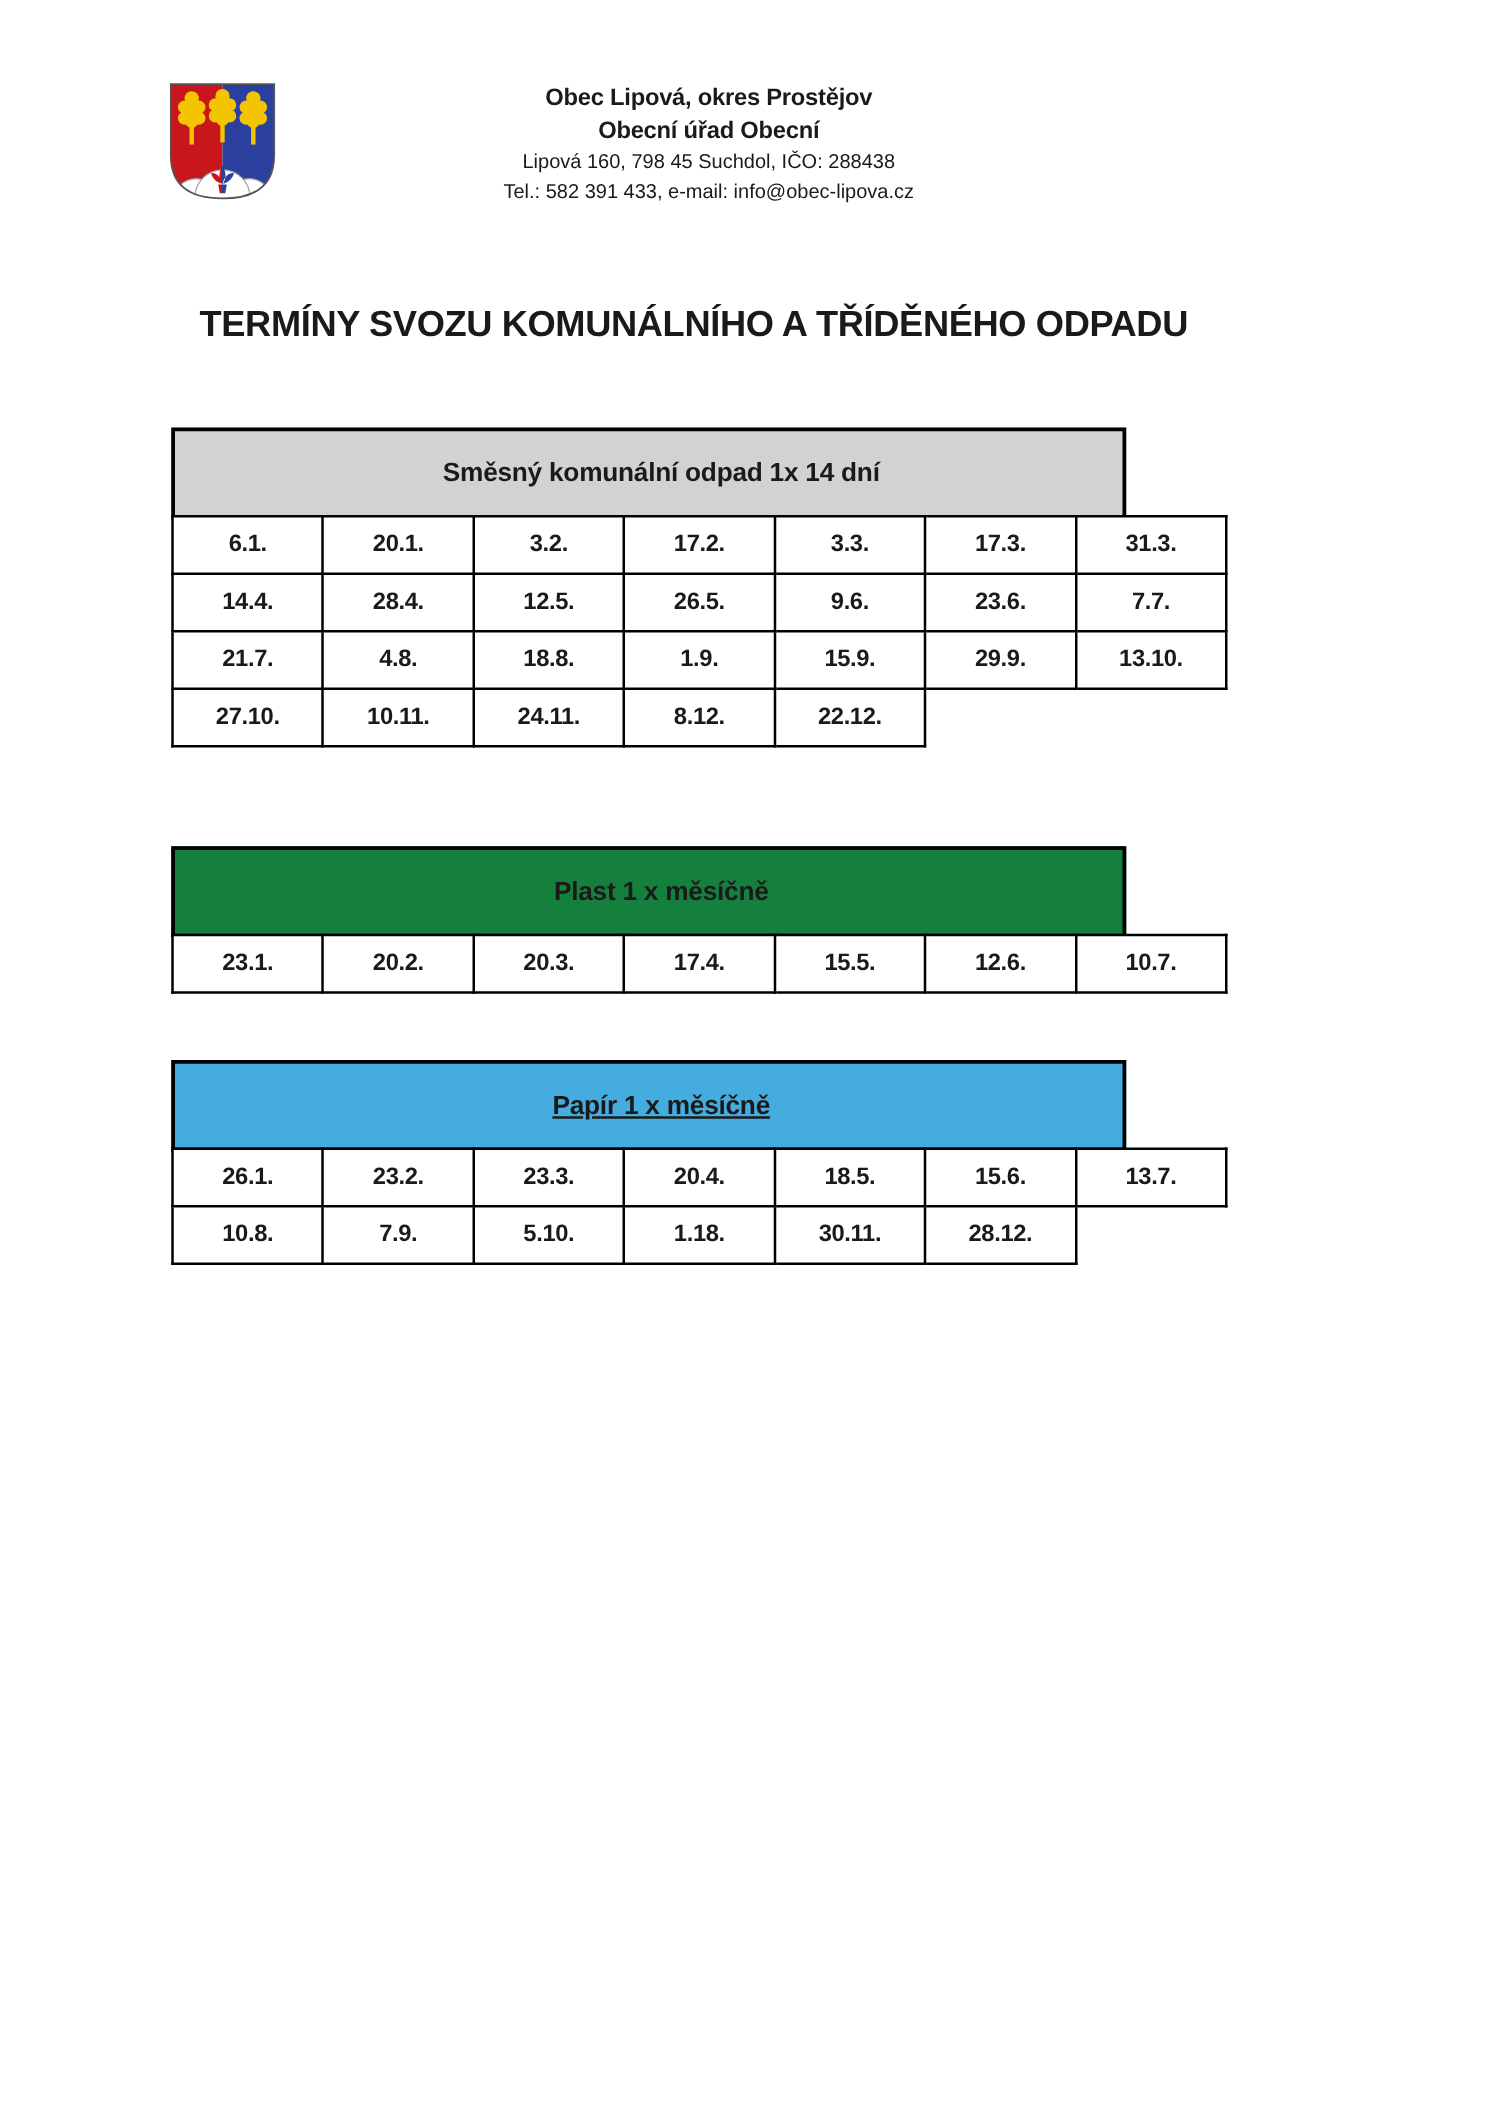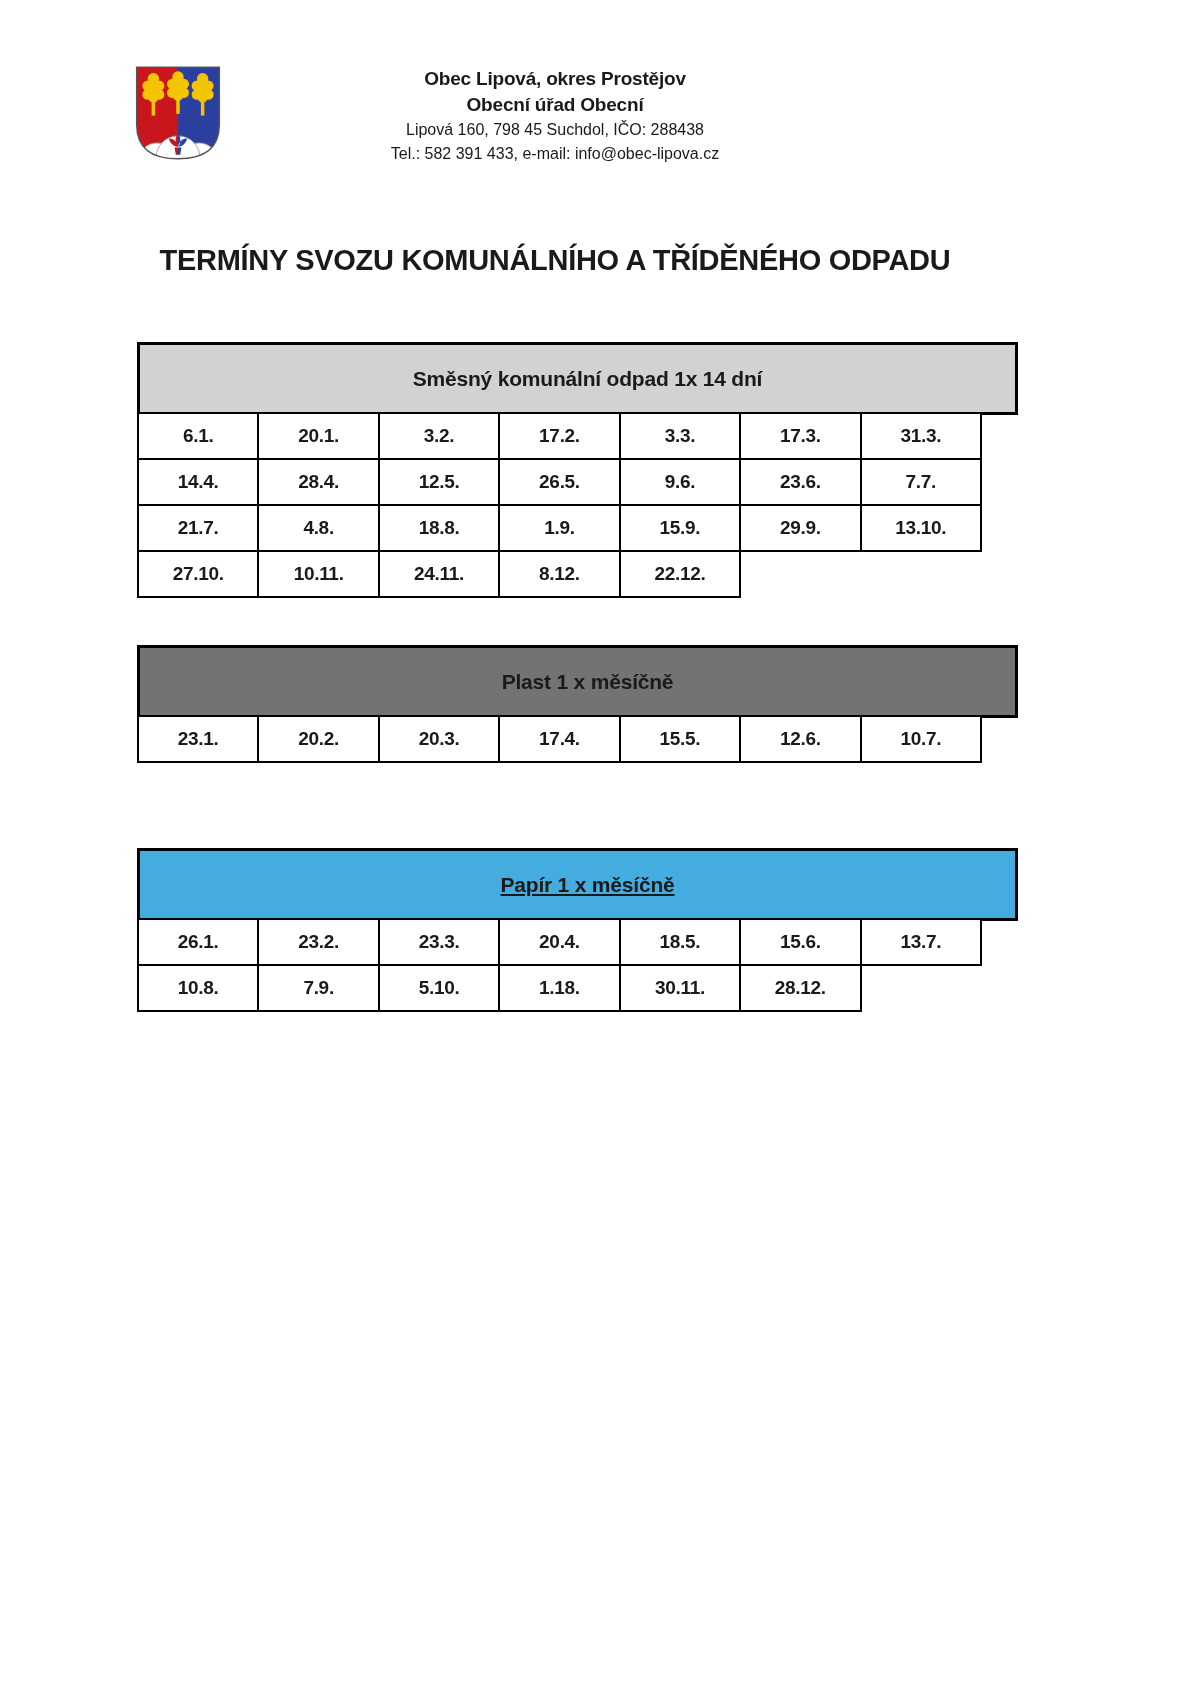--- a/index.html
+++ b/index.html
@@ -3,31 +3,31 @@
 <meta charset="utf-8">
 <style>
   html,body { margin:0; padding:0; background:#888; }
   .page {
     position:relative; width:1200px; height:1697px; margin:0 auto;
     background:#ffffff; font-family:"Liberation Sans", sans-serif; color:#1a1a1a;
     overflow:hidden;
   }
   
   .coat { position:absolute; left:134px; top:64px; width:88px; height:98px; }
-  .org-block { position:absolute; left:155px; top:66px; width:800px; text-align:center; }
+  .org-block { position:absolute; left:167px; top:66px; width:800px; text-align:center; }
   .org-bold { font-size:19px; font-weight:700; line-height:26px; letter-spacing:-0.2px; }
   .org-plain { font-size:16px; font-weight:400; line-height:24px; }
   
   .doc-title { position:absolute; left:0; top:244px; width:1110px; text-align:center;
     font-size:29px; font-weight:700; line-height:32px; letter-spacing:-0.3px; }
   
   .wtable { position:absolute; left:137px; width:845px; }
   .t0 { top:342px; } .t1 { top:645px; } .t2 { top:848px; }
   .thead {
-    box-sizing:border-box; width:881px; height:73px; border:3px solid #000;
+    box-sizing:border-box; width:764px; height:73px; border:3px solid #000;
     display:flex; align-items:center; justify-content:center;
     font-size:21px; font-weight:700; letter-spacing:-0.2px;padding-left:20px;
   }
   .tbody { width:845px; margin-top:-3px; border-collapse:collapse; table-layout:fixed; }
   .tbody td {
     box-sizing:border-box; height:46px; border:2px solid #000; padding:0;
     text-align:center; vertical-align:middle;
     font-size:19px; font-weight:700; letter-spacing:-0.3px; background:#fff;
   }
   .tbody td.empty { border:none; background:transparent; }
@@ -125,21 +125,21 @@
               <td>24.11.</td>
               <td>8.12.</td>
               <td>22.12.</td>
               <td class="empty"></td>
               <td class="empty"></td>
             </tr>
           </tbody>
         </table>
     </div>
     <div class="wtable t1">
-      <div class="thead" style="background: #737373;">Plast 1 x měsíčně</div>
+      <div class="thead" style="background: #15803d; margin-top: 32px;">Plast 1 x měsíčně</div>
       <table class="tbody">
           <tbody>
             <tr>
               <td>23.1.</td>
               <td>20.2.</td>
               <td>20.3.</td>
               <td>17.4.</td>
               <td>15.5.</td>
               <td>12.6.</td>
               <td>10.7.</td>

